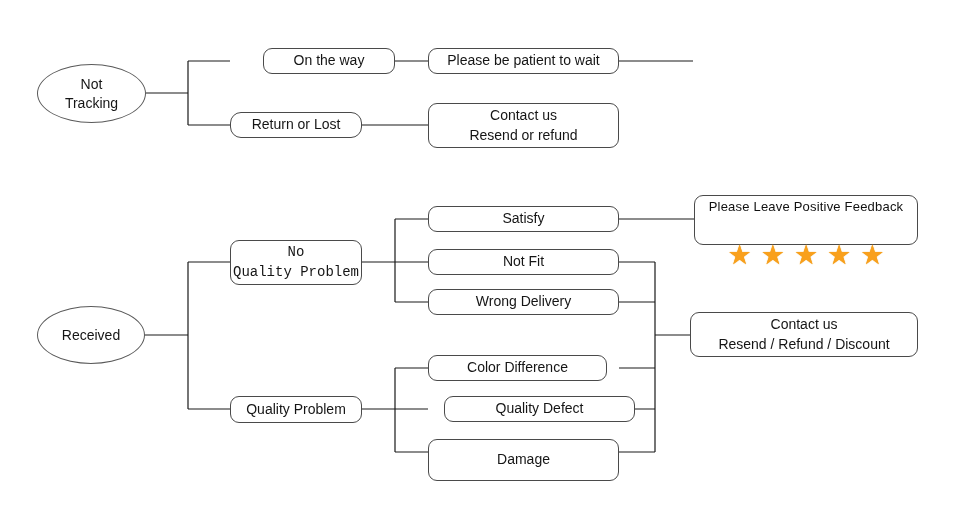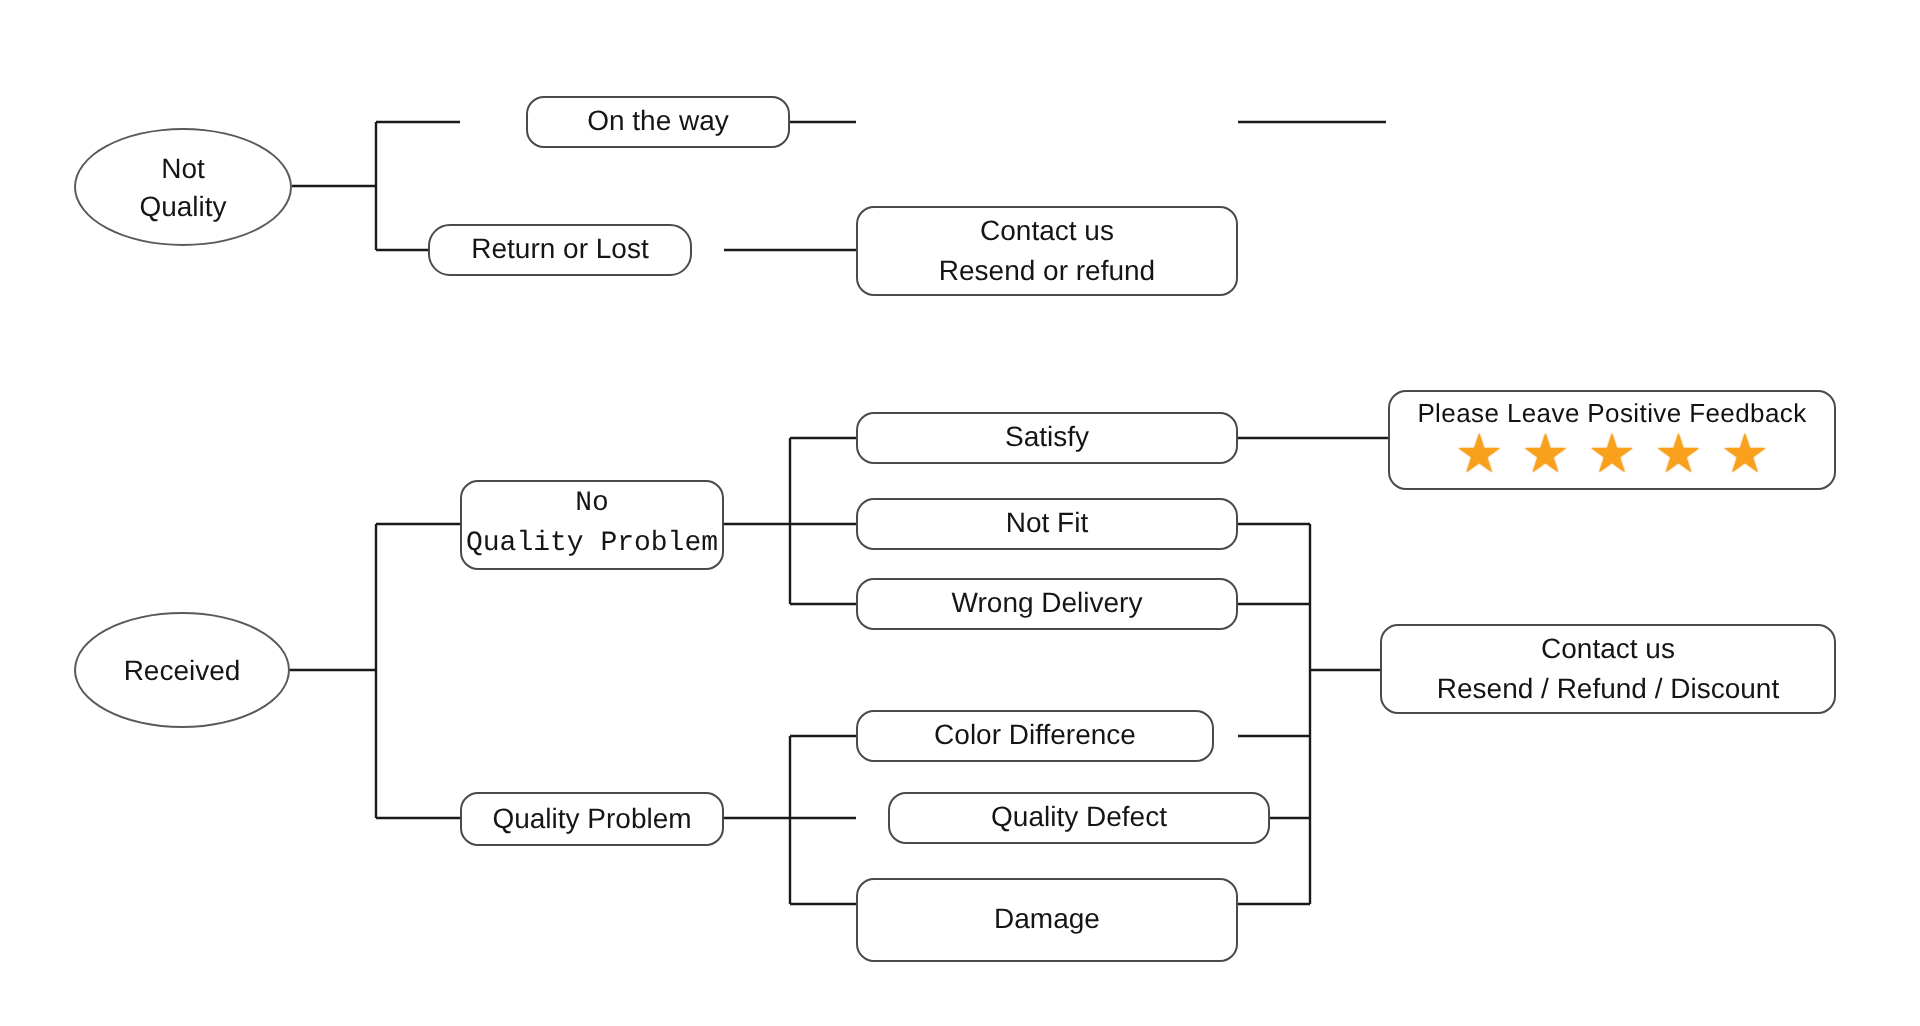--- a/index.html
+++ b/index.html
@@ -83,39 +83,40 @@
 
       <path d="M362,409 L428,409 M395,368 L395,452 M395,368 L428,368 M395,452 L428,452"></path>
 
       <path d="M619,219 L694,219"></path>
 
       <path d="M619,262 L655,262 M619,302 L655,302 M619,368 L655,368 M619,409 L655,409 M619,452 L655,452 M655,262 L655,452 M655,335 L690,335"></path>
     </g>
   </svg>
 
   <div class="node ellipse" style="left:37px; top:64px; width:109px; height:59px;">Not
-Quality</div>
+Tracking</div>
 
   <div class="node" style="left:230px; top:48px; width:132px; height:26px;margin-left:33px;">On the way</div>
 
+  <div class="node" style="left:428px; top:48px; width:191px; height:26px;">Please be patient to wait</div>
 
 
-  <div class="node" style="left:214px; top:112px; width:132px; height:26px;border-radius:11px;">Return or Lost</div>
+  <div class="node" style="left:230px; top:112px; width:132px; height:26px;border-radius:11px;">Return or Lost</div>
 
   <div class="node" style="left:428px; top:103px; width:191px; height:45px;">Contact us
 Resend or refund</div>
 
   <div class="node ellipse" style="left:37px; top:306px; width:108px; height:58px;">Received</div>
 
   <div class="node" style="left:230px; top:240px; width:132px; height:45px;font-family:Liberation Mono, monospace;">No
 Quality Problem</div>
 
   <div class="node" style="left:428px; top:206px; width:191px; height:26px;text-align:right;">Satisfy</div>
 
-  <div class="node feedback" style="left:694px; top:195px; width:224px; height:50px;">
+  <div class="node feedback" style="left:694px; top:195px; width:224px; height:50px;gap:28px;">
     <span class="fb-title">Please Leave Positive Feedback</span>
     <span class="stars">
       <span class="star">★</span>
       <span class="star">★</span>
       <span class="star">★</span>
       <span class="star">★</span>
       <span class="star">★</span>
     </span>
   </div>
 

